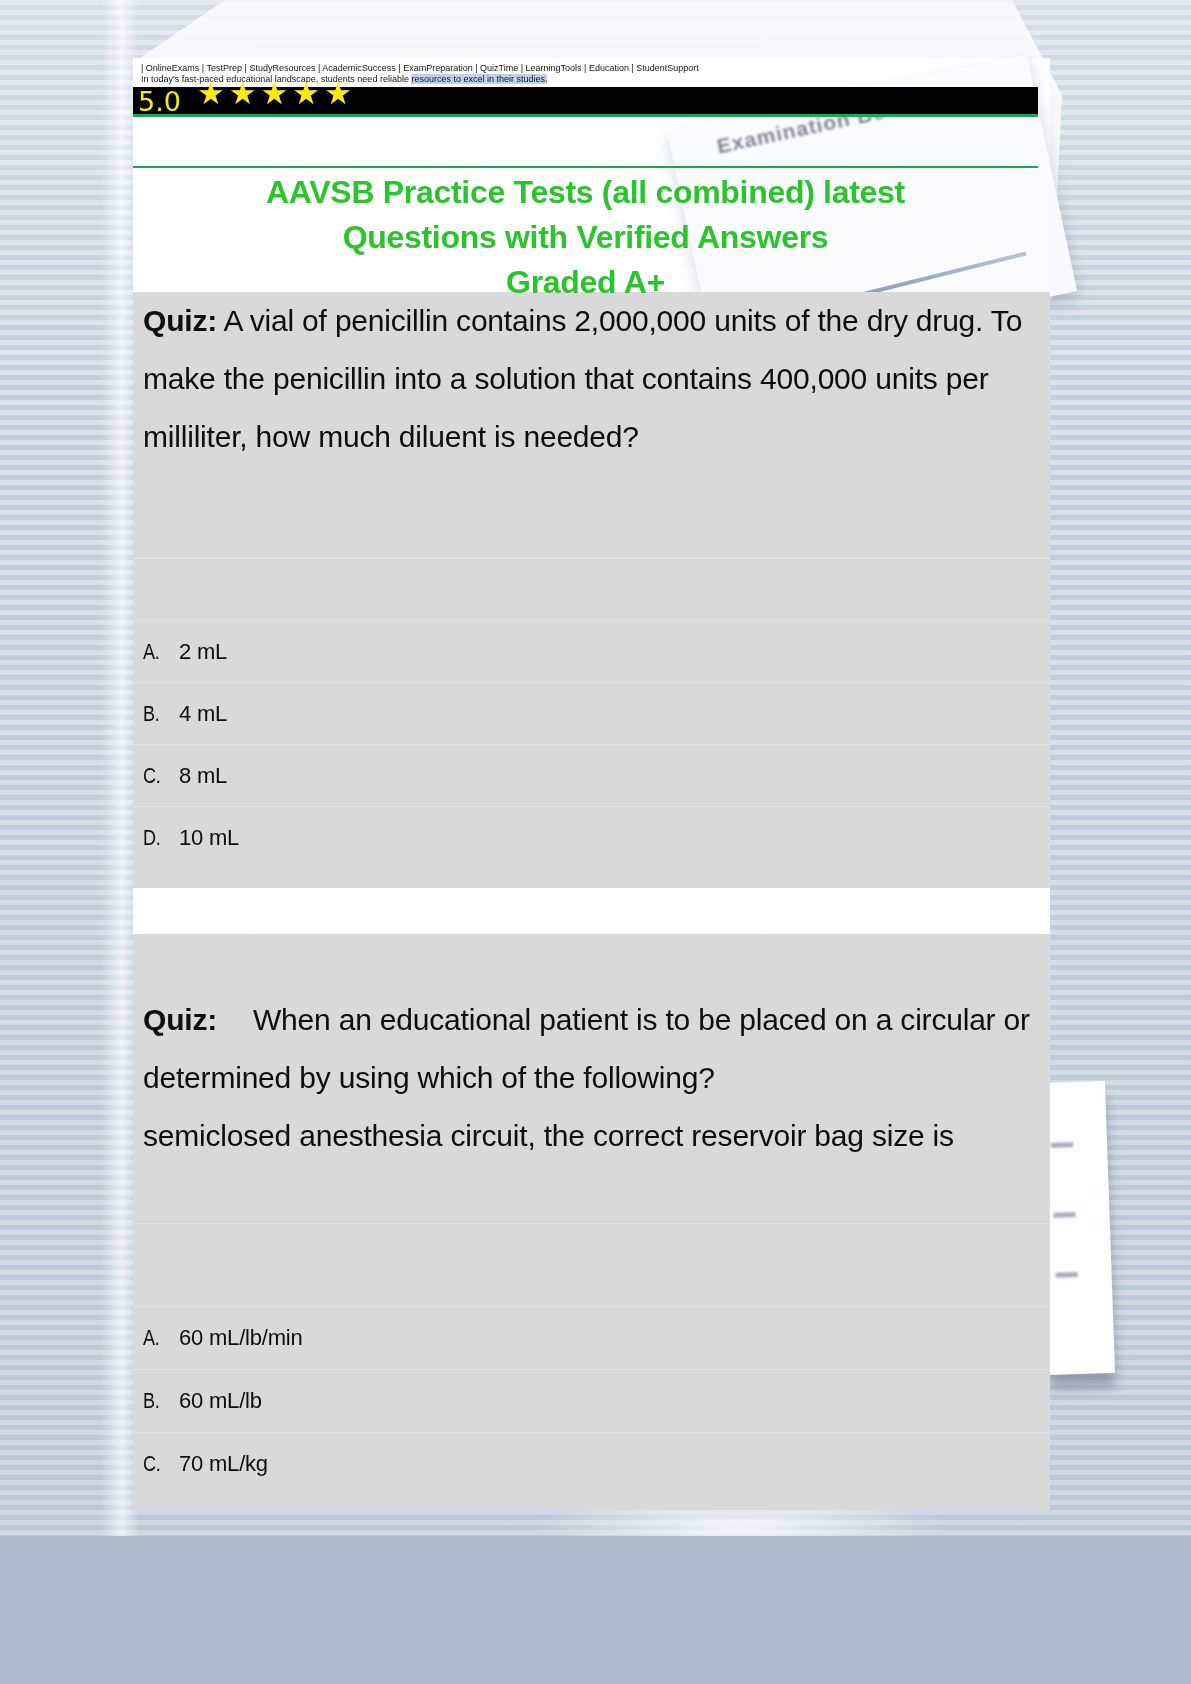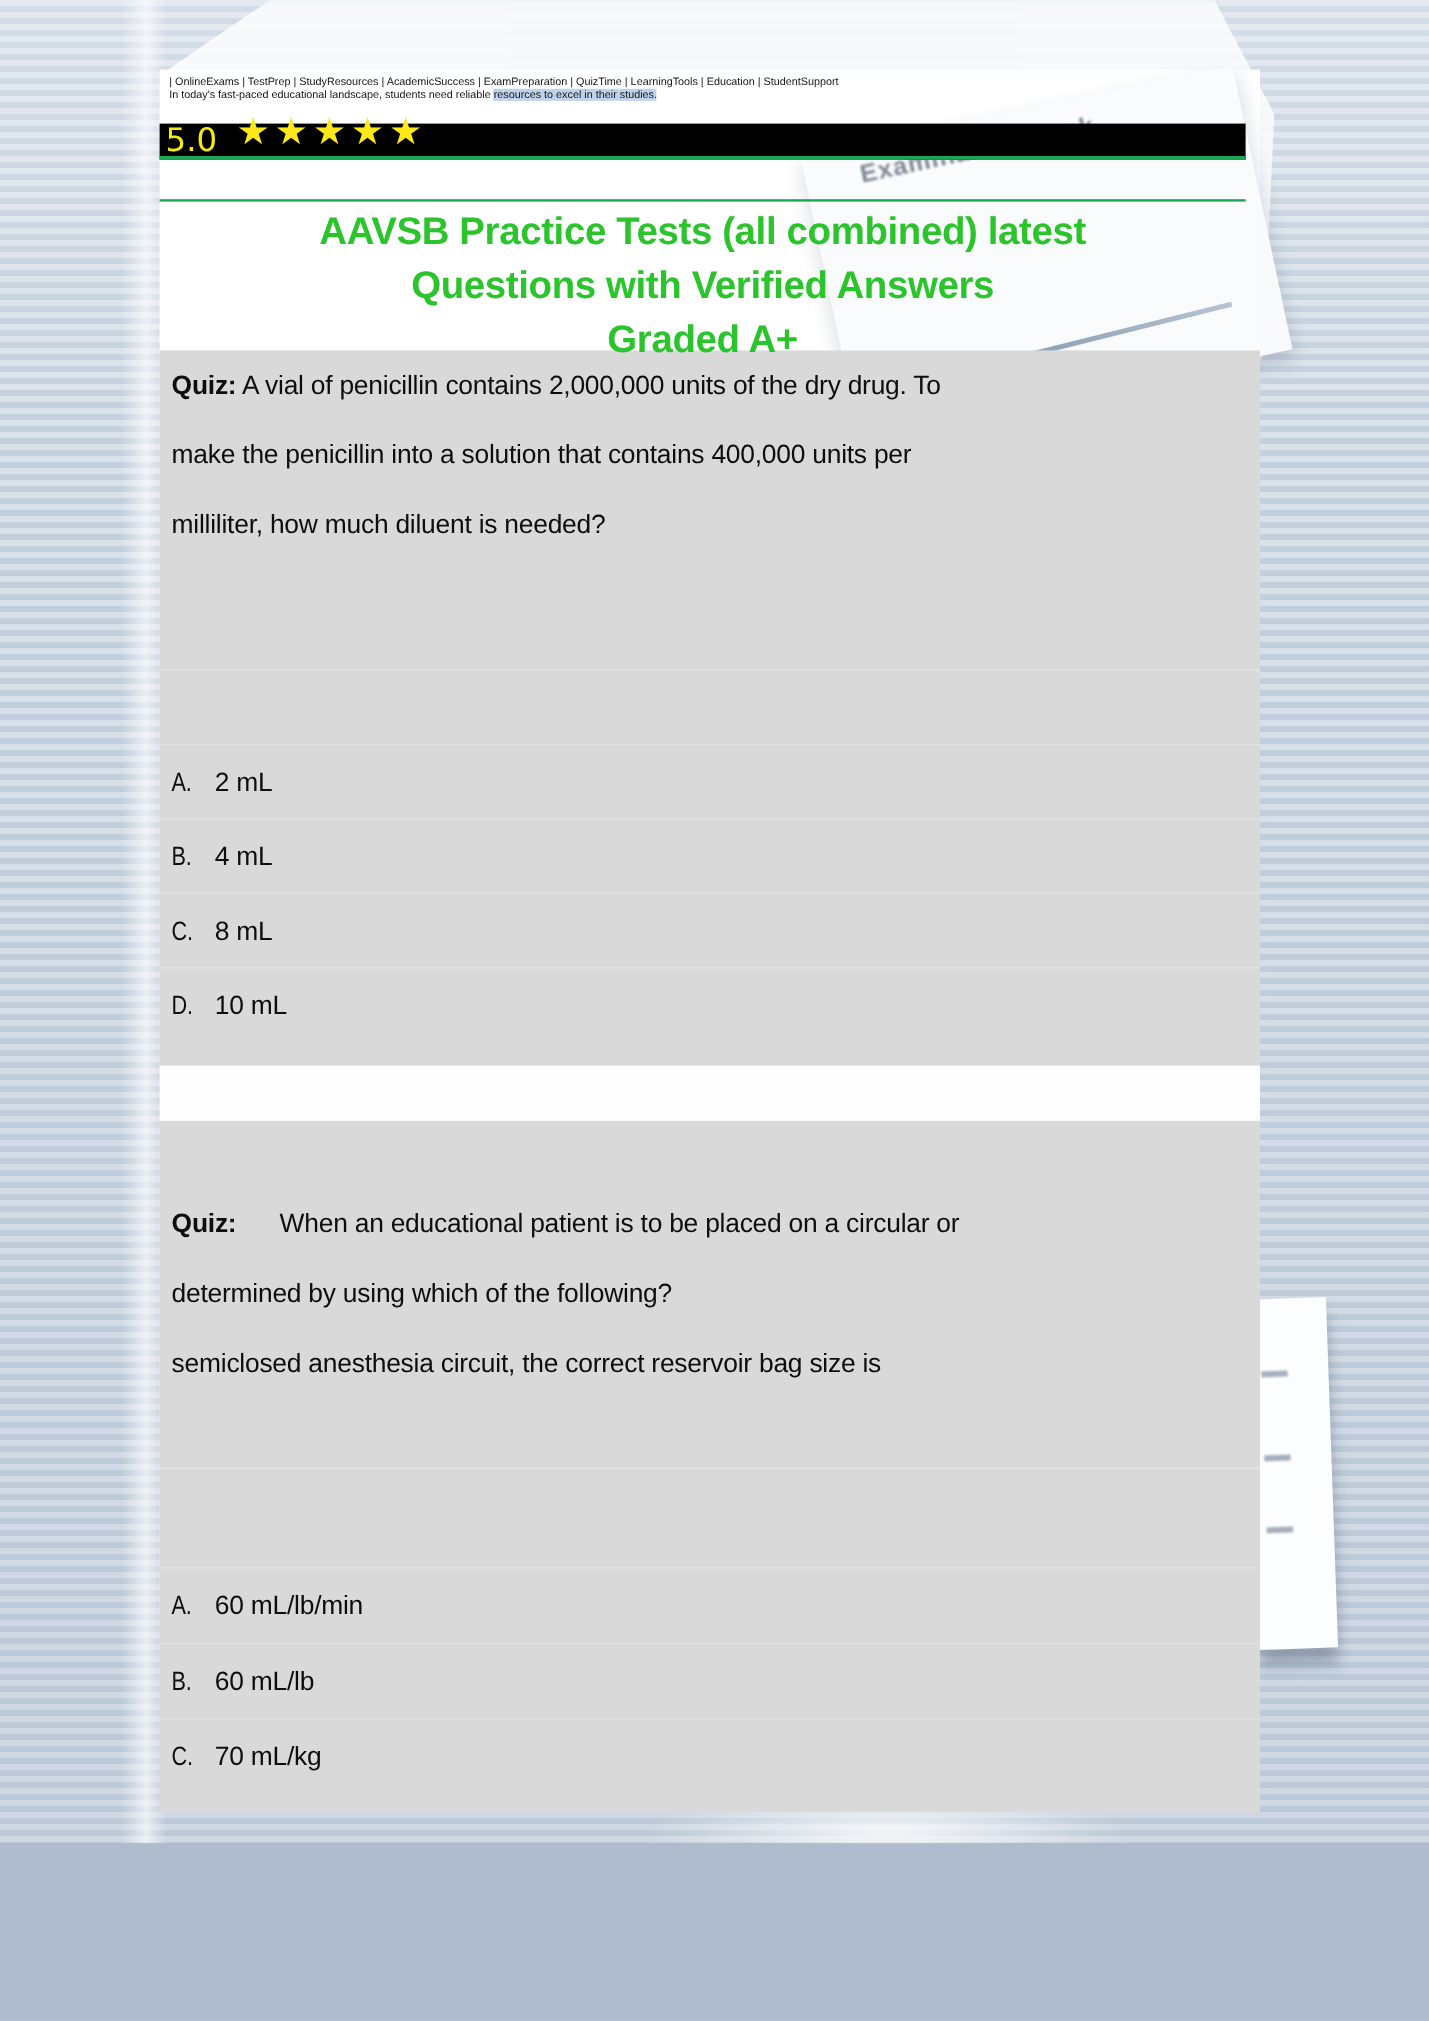--- a/index.html
+++ b/index.html
@@ -51,33 +51,33 @@
     left:530px; top:1492px; width:420px; height:70px; z-index:1;
     background:radial-gradient(ellipse at center, rgba(255,255,255,.85), rgba(255,255,255,0) 70%);
     filter:blur(4px);
   }
   
   .nav-line{left:141px; top:63px; width:895px; z-index:6; font-size:9px; color:#141414; white-space:nowrap;}
   .tag-line{left:141px; top:74px; width:895px; z-index:6; font-size:9px; color:#141414; white-space:nowrap;}
   .tag-hl{background:rgba(125,165,215,.5);}
   .black-bar{
     left:133px; top:87px; width:905px; height:27px; z-index:6;
-    background:#000; border-bottom:3px solid #1ba554;margin-top:16px;
+    background:#000; border-bottom:3px solid #1ba554;
   }
   .score{position:absolute; left:5px; top:-1px; color:#f3ea10; font-size:27px; font-family:"DejaVu Sans",sans-serif;}
   .stars{position:absolute; left:64px; top:-12px; color:#ffe81a; font-size:31px; letter-spacing:4px; white-space:nowrap;}
   
   .rule-green{left:133px; top:166px; width:905px; height:2px; background:#1ba554; z-index:6;}
   .title{left:133px; top:170px; width:905px; z-index:6; text-align:center;
     color:#2cc42c; font-weight:bold; font-size:32px; line-height:45px; letter-spacing:-.3px;}
   
   .quiz-block{background:#d9d9d9; z-index:5; left:133px; width:917px;}
   .quiz1{top:292px; height:596px;}
   .quiz2{top:934px; height:576px;}
-  .q-par{position:absolute; left:10px; right:12px; font-size:22px; line-height:58px;
+  .q-par{position:absolute; left:10px; right:12px; font-size:30px; line-height:58px;
     letter-spacing:-.2px; color:#0d0d0d; white-space:nowrap;}
   .q-label{font-weight:bold;}
   .q-gap{display:inline-block; width:36px;}
   .q-sep{position:absolute; left:0; width:100%; height:1px; background:#e5e5e5;}
   .q-options{position:absolute; left:0; width:100%;}
   .q-row{display:flex; align-items:center; height:62px; border-top:1px solid #e3e3e3;
     padding-left:10px; box-sizing:border-box; font-size:22px; color:#0d0d0d; letter-spacing:-.2px;}
   .q-letter{display:inline-block; width:36px; transform:scaleX(.82); transform-origin:left center;}
   
   .ans-bar{

